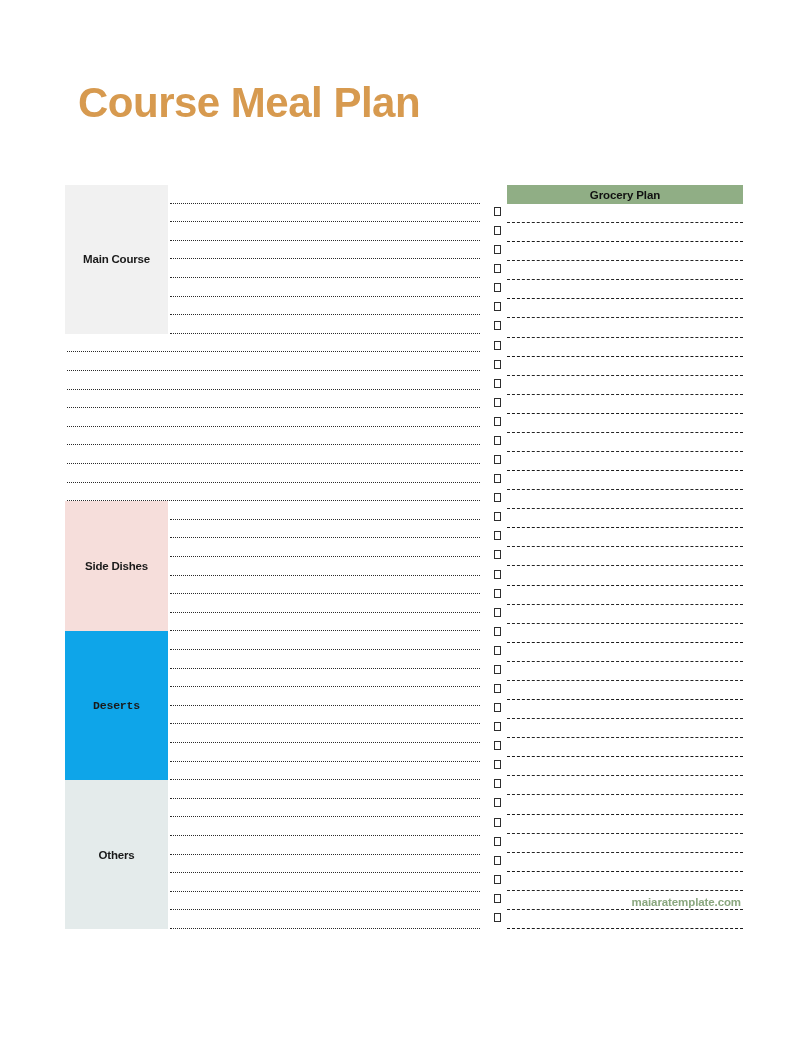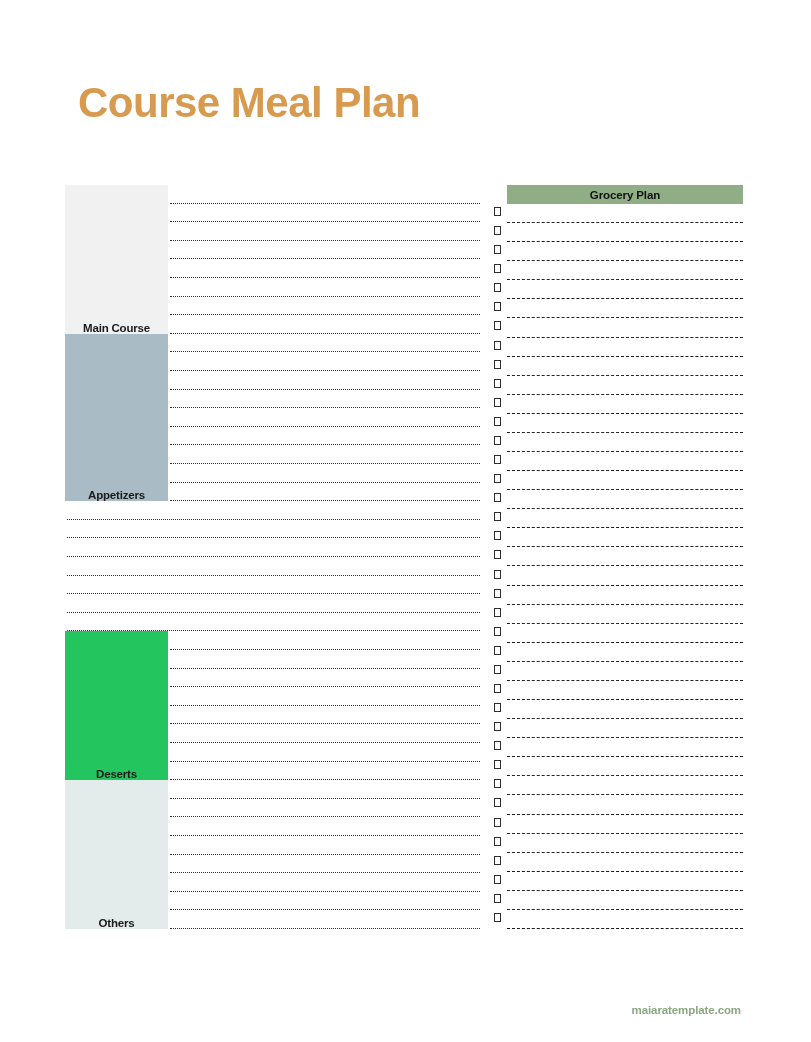--- a/index.html
+++ b/index.html
@@ -39,21 +39,21 @@
   .meal-section {
     position: relative;
     display: flex;
     width: 100%;
     box-sizing: border-box;
   }
   .meal-cat {
     width: 103px;
     flex: 0 0 103px;
     display: flex;
-    align-items: flex-end;
+    align-items: center;
     justify-content: center;
     box-sizing: border-box;
   }
   .meal-cat-label {
     font-size: 11.5px;
     font-weight: bold;
     color: #1a1a1a;
     text-align: center;
     letter-spacing: -0.2px;
     white-space: nowrap;
@@ -131,21 +131,21 @@
   }
   .grocery-line.heavy {
     border-bottom: 1px dashed #1a1a1a;
     border-bottom-width: 1.4px;
   }
 
   
   #footer-credit {
     position: absolute;
     right: 70px;
-    top: 1004px;
+    top: 896px;
     font-size: 11.5px;
     font-weight: bold;
     color: #8aa77f;
     letter-spacing: -0.1px;
     white-space: nowrap;
   }
 </style>
 </head>
 <body>
 
@@ -161,48 +161,48 @@
         <div class="write-line" style="top: 36.2px;"></div>
         <div class="write-line" style="top: 54.8px;"></div>
         <div class="write-line" style="top: 73.4px;"></div>
         <div class="write-line" style="top: 92px;"></div>
         <div class="write-line" style="top: 110.6px;"></div>
         <div class="write-line" style="top: 129.2px;"></div>
         <div class="write-line" style="top: 147.8px;"></div>
       </div>
     </div>
     <div class="meal-section" style="height: 167.4px;">
-      <div class="meal-cat" style="background: rgb(169, 187, 197);">
-        <span class="meal-cat-label">Appetizers</span>
-      </div>
       <div class="meal-lines">
         <div class="write-line" style="top: 17.6px;"></div>
         <div class="write-line" style="top: 36.2px;"></div>
         <div class="write-line" style="top: 54.8px;"></div>
         <div class="write-line" style="top: 73.4px;"></div>
         <div class="write-line" style="top: 92px;"></div>
         <div class="write-line" style="top: 110.6px;"></div>
         <div class="write-line" style="top: 129.2px;"></div>
         <div class="write-line" style="top: 147.8px;"></div>
         <div class="write-line" style="top: 166.4px;"></div>
       </div>
     </div>
     <div class="meal-section" style="height: 130.2px;">
+      <div class="meal-cat" style="background: rgb(246, 222, 219);">
+        <span class="meal-cat-label">Side Dishes</span>
+      </div>
       <div class="meal-lines">
         <div class="write-line" style="top: 17.6px;"></div>
         <div class="write-line" style="top: 36.2px;"></div>
         <div class="write-line" style="top: 54.8px;"></div>
         <div class="write-line" style="top: 73.4px;"></div>
         <div class="write-line" style="top: 92px;"></div>
         <div class="write-line" style="top: 110.6px;"></div>
         <div class="write-line" style="top: 129.2px;"></div>
       </div>
     </div>
     <div class="meal-section" style="height: 148.8px;">
-      <div class="meal-cat" style="background: #22c55e;">
+      <div class="meal-cat" style="background: #0ea5e9; font-family: Liberation Mono, monospace;">
         <span class="meal-cat-label">Deserts</span>
       </div>
       <div class="meal-lines">
         <div class="write-line" style="top: 17.6px;"></div>
         <div class="write-line" style="top: 36.2px;"></div>
         <div class="write-line" style="top: 54.8px;"></div>
         <div class="write-line" style="top: 73.4px;"></div>
         <div class="write-line" style="top: 92px;"></div>
         <div class="write-line" style="top: 110.6px;"></div>
         <div class="write-line" style="top: 129.2px;"></div>

